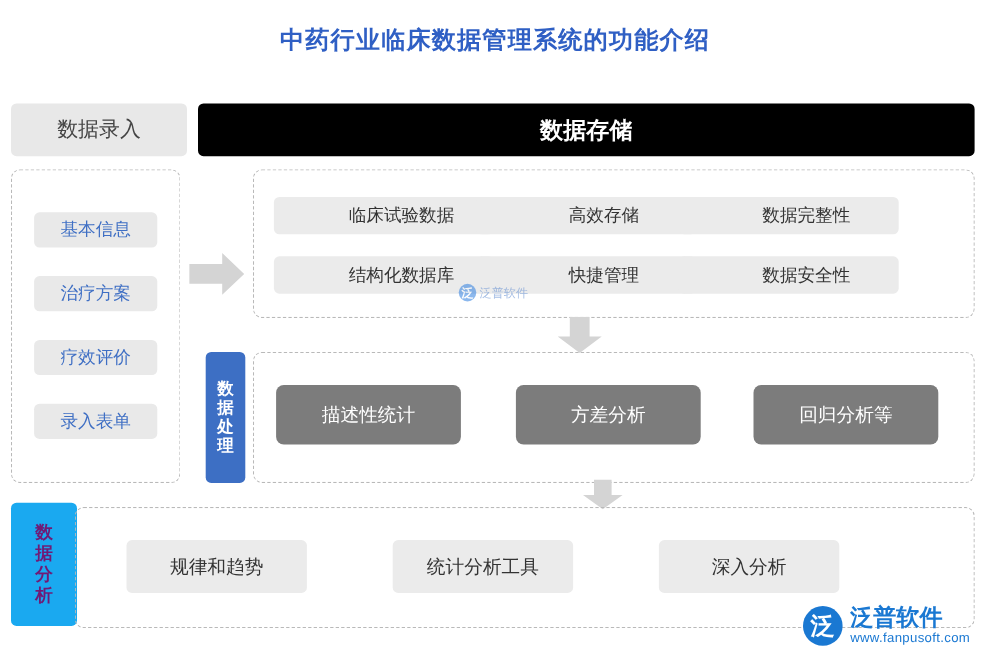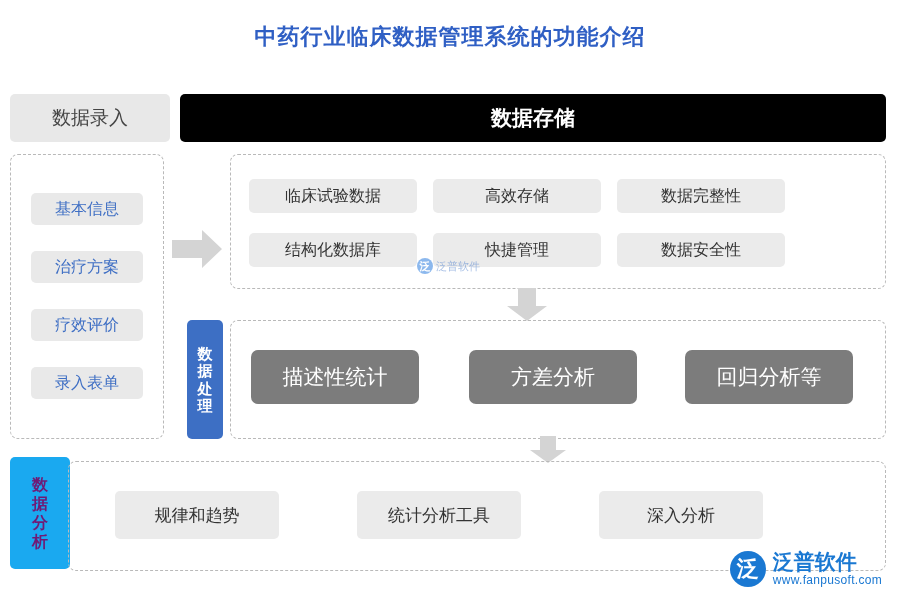--- a/index.html
+++ b/index.html
@@ -101,20 +101,21 @@
     position: absolute;
     width: 168px;
     height: 34px;
     background: #ebebeb;
     border-radius: 5px;
     display: flex;
     align-items: center;
     justify-content: center;
     font-size: 16px;
     color: #333;
+    padding-left: 32px;
   }
   .sc0 { left: 18px; }
   .sc1 { left: 202px; }
   .sc2 { left: 386px; width: 168px; }
   .sr0 { top: 24px; }
   .sr1 { top: 78px; }
 
   
   .proc-panel {
     position: absolute;
@@ -129,21 +130,21 @@
   .proc-item {
     position: absolute;
     top: 29px;
     width: 168px;
     height: 54px;
     background: #7c7c7c;
     border-radius: 7px;
     display: flex;
     align-items: center;
     justify-content: center;
-    font-size: 21px;
+    font-size: 17px;
     color: #ffffff;
   }
   .pc0 { left: 20px; }
   .pc1 { left: 238px; }
   .pc2 { left: 454px; }
 
   .proc-label {
     position: absolute;
     left: 187px;
     top: 320px;

